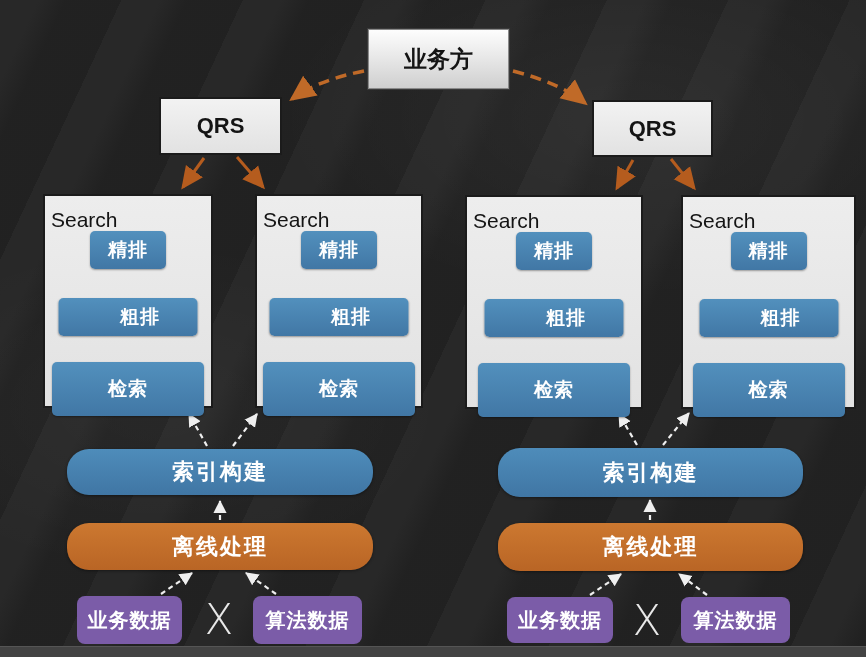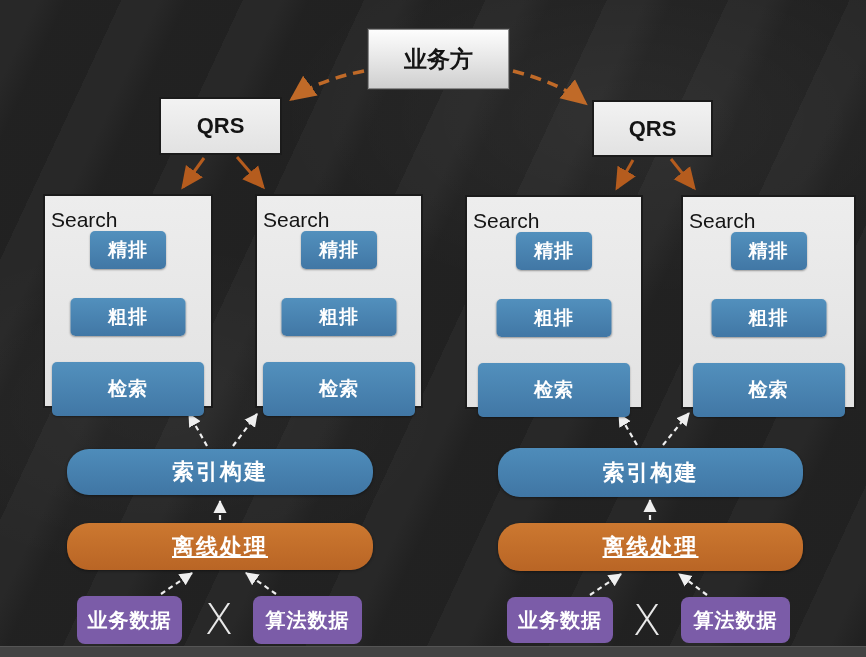--- a/index.html
+++ b/index.html
@@ -52,32 +52,32 @@
   }
   .stagebox{
     position:absolute;left:50%;transform:translateX(-50%);
     background:linear-gradient(180deg,#5290bd,#4177a5);
     color:#fff;border-radius:5px;
     display:flex;align-items:center;justify-content:center;
     font-size:19px;font-weight:600;letter-spacing:1px;
     box-shadow:0 1px 2px rgba(0,0,0,0.35);
   }
   .st-fine{top:35px;width:76px;height:38px;}
-  .st-coarse{top:102px;width:115px;height:38px;}
+  .st-coarse{top:102px;width:115px;height:38px;padding-left:24px;}
   .st-retrieve{top:166px;width:152px;height:54px;}
 
   
   .bar{
     border-radius:22px;color:#fff;
     display:flex;align-items:center;justify-content:center;
     font-size:22px;font-weight:600;letter-spacing:2px;
     box-shadow:0 1px 3px rgba(0,0,0,0.4);
   }
   .bar-index{background:linear-gradient(180deg,#4e8cba,#4076a4);}
-  .bar-offline{background:linear-gradient(180deg,#cc7830,#b96525);text-decoration:underline;}
+  .bar-offline{background:linear-gradient(180deg,#cc7830,#b96525);}
   #index-left{left:67px;top:449px;width:306px;height:46px;}
   #index-right{left:498px;top:448px;width:305px;height:49px;}
   #offline-left{left:67px;top:523px;width:306px;height:47px;}
   #offline-right{left:498px;top:523px;width:305px;height:48px;}
 
   
   .pbox{
     background:#7b5ca8;color:#fff;border-radius:8px;
     display:flex;align-items:center;justify-content:center;
     font-size:20px;font-weight:600;letter-spacing:1px;

